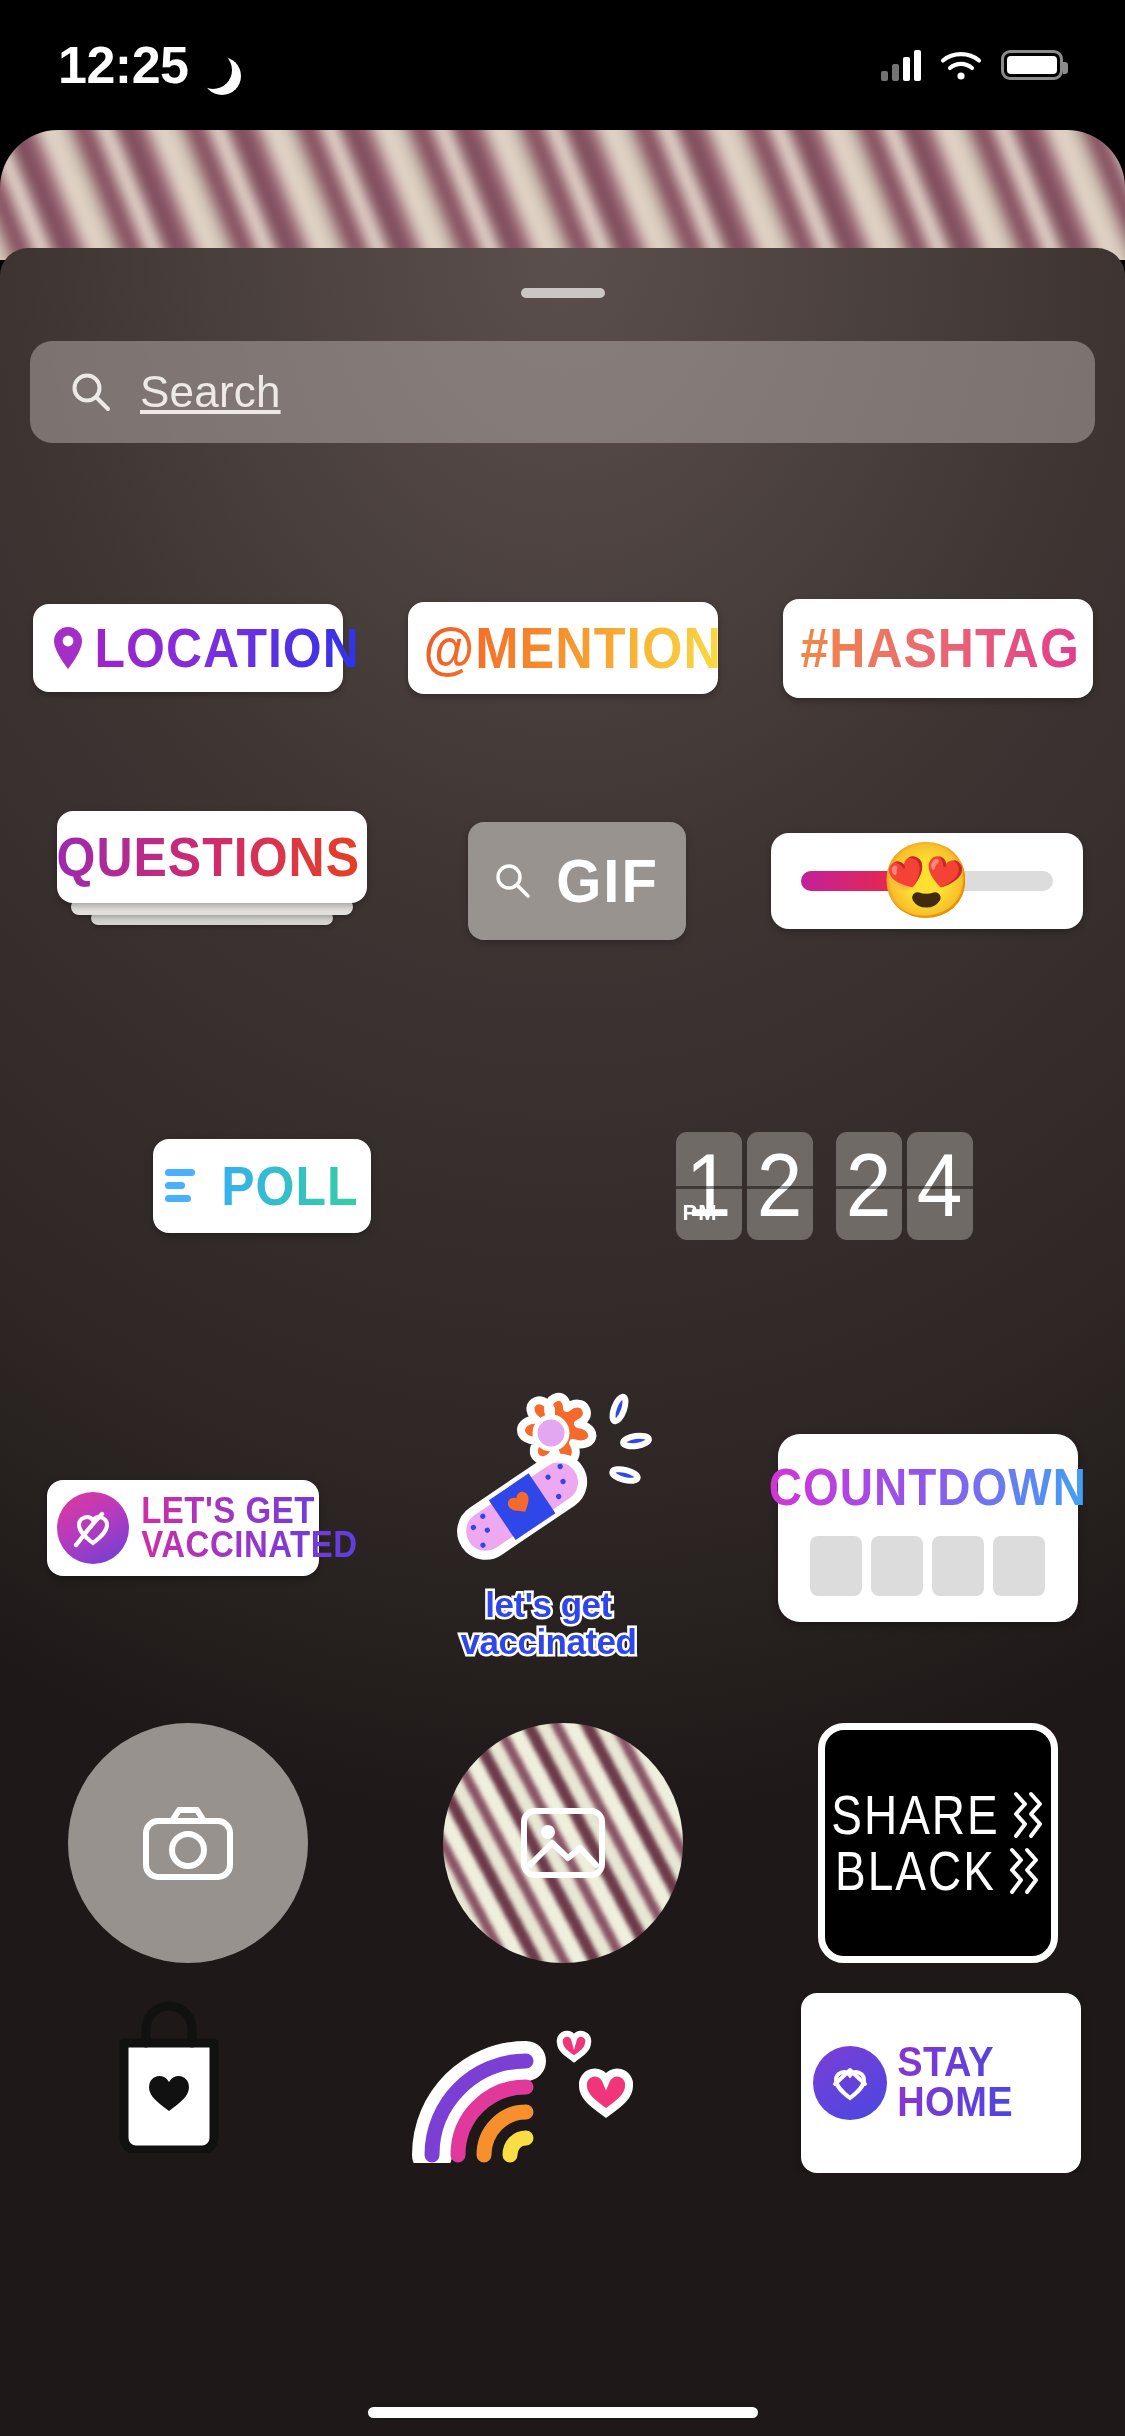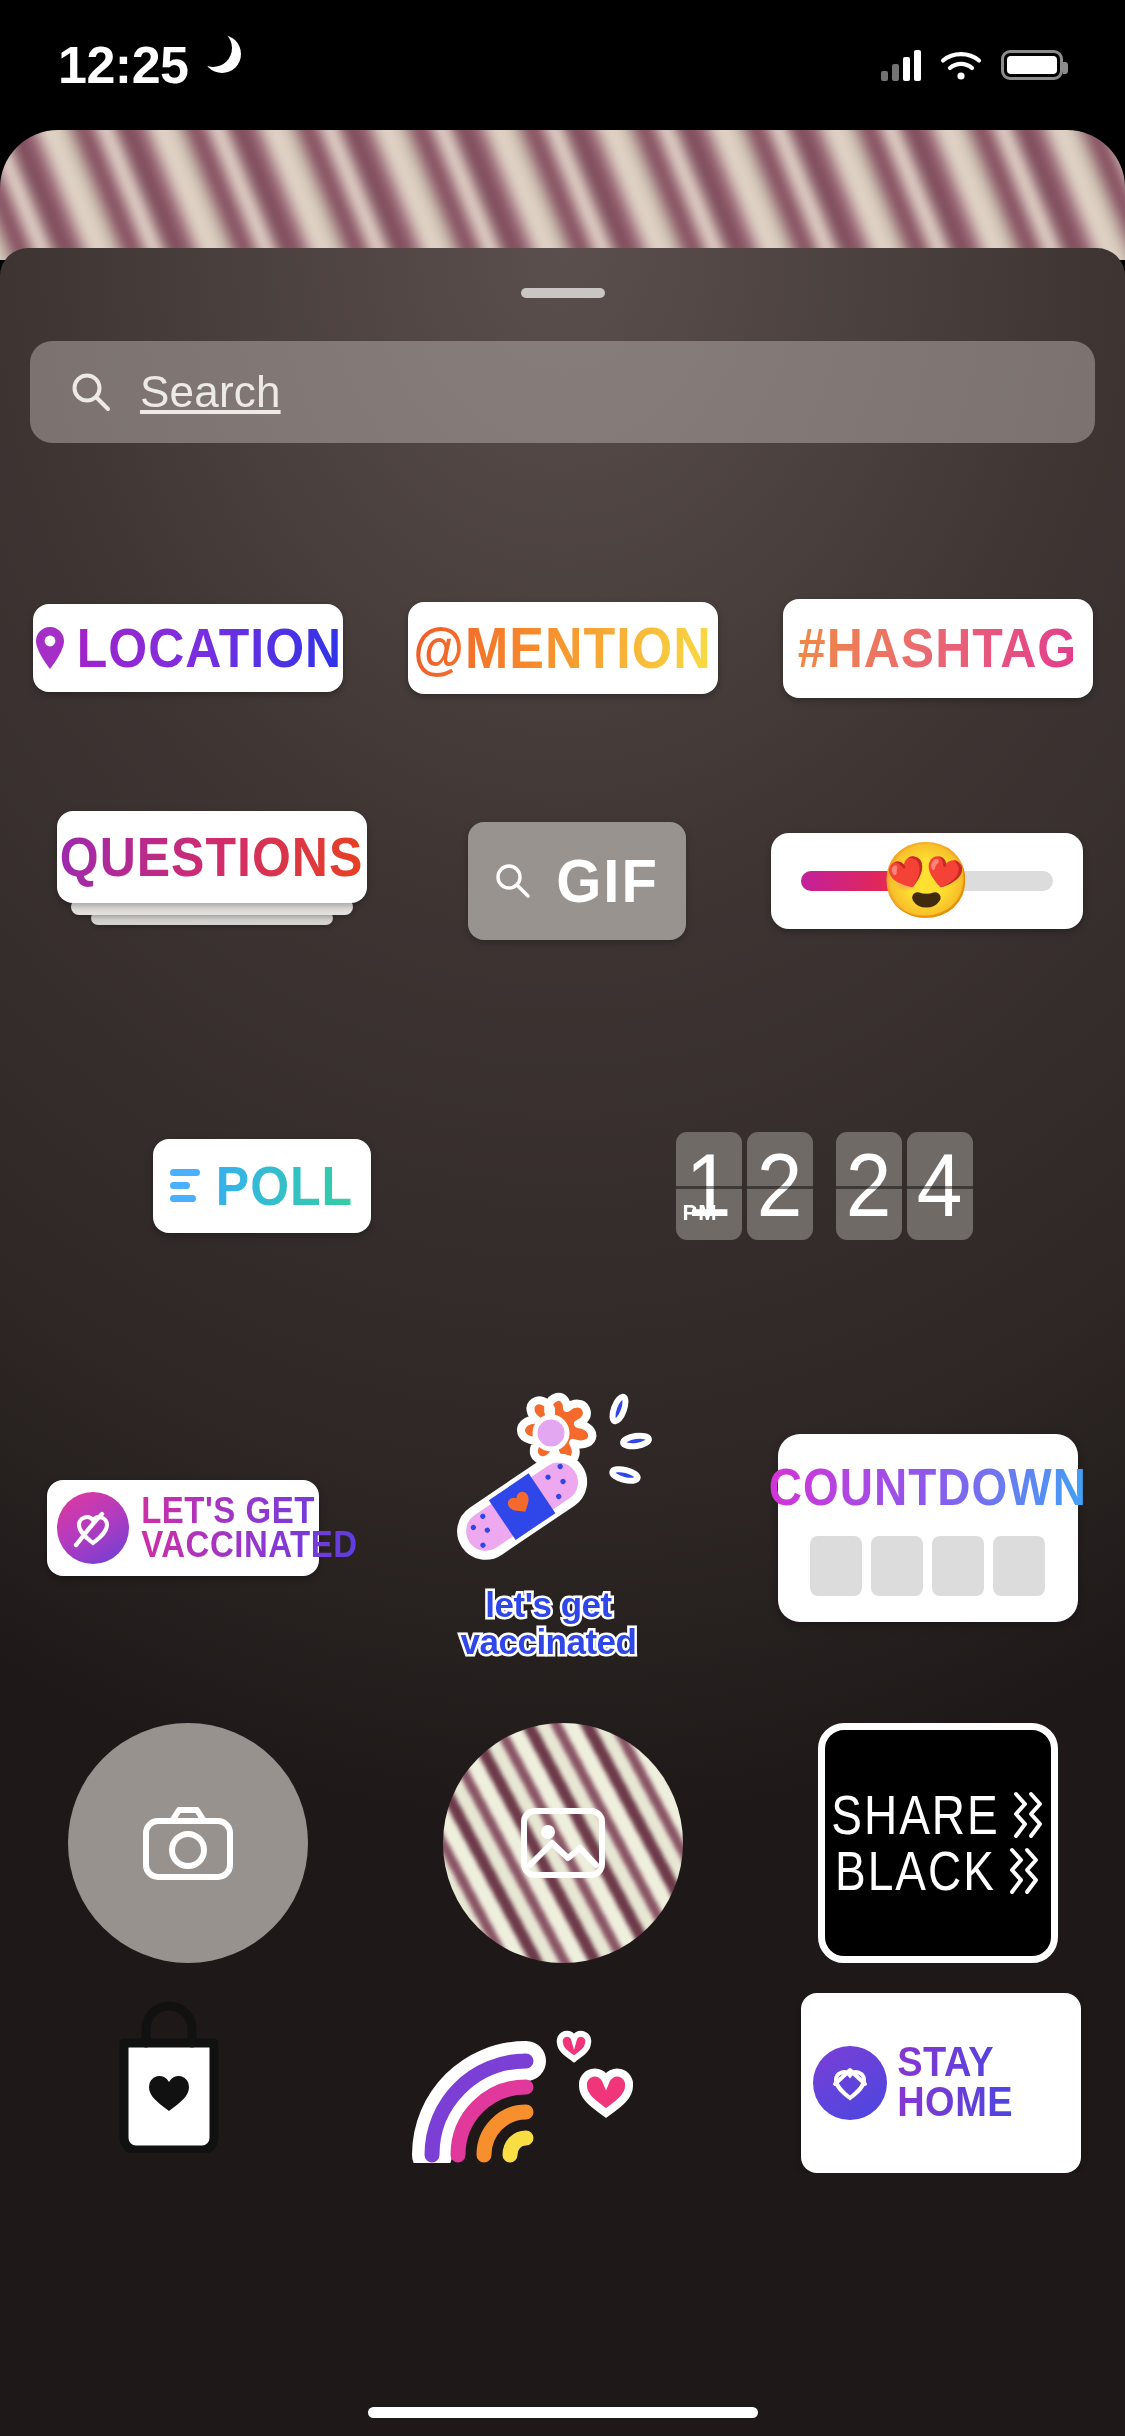--- a/index.html
+++ b/index.html
@@ -5,21 +5,21 @@
   * { margin:0; padding:0; box-sizing:border-box; }
   html,body { width:1125px; height:2436px; background:#000; overflow:hidden; }
   body { font-family:"Liberation Sans", sans-serif; }
 
   #screen { position:relative; width:1125px; height:2436px; background:#000; overflow:hidden; }
 
   
   #statusbar { position:absolute; top:0; left:0; width:1125px; height:130px; z-index:40;
                display:flex; align-items:center; justify-content:space-between;
                padding:0 62px 0 58px; color:#fff; }
-  .sb-left { display:flex; align-items:flex-start; gap:14px; }
+  .sb-left { display:flex; align-items:flex-end; gap:14px; }
   .sb-time { font-size:52px; font-weight:600; letter-spacing:-0.5px; }
   .sb-moon { width:38px; height:38px; position:relative; }
   .sb-moon::before { content:""; position:absolute; inset:0; border-radius:50%; background:#fff; }
   .sb-moon::after { content:""; position:absolute; left:-9px; top:-6px; width:38px; height:38px;
                     border-radius:50%; background:#000; }
   .sb-right { display:flex; align-items:center; gap:18px; }
   .sig { display:flex; align-items:flex-end; gap:4px; height:32px; }
   .sig i { display:block; width:7px; background:#fff; border-radius:2px; }
   .sig i:nth-child(1){height:10px;opacity:.45}
   .sig i:nth-child(2){height:17px;opacity:.45}
@@ -67,21 +67,21 @@
   #searchbar .mag { width:42px; height:42px; flex:none; }
   #searchbar .ph { font-size:44px; color:#ece9e7; letter-spacing:.2px;text-decoration:underline; }
 
   
   .grid { position:absolute; left:0; top:248px; width:1125px; }
   .row { display:flex; align-items:center; justify-content:space-around; width:1125px; }
   .cell { display:flex; flex-direction:column; align-items:center; justify-content:center; }
 
   
   .wpill { background:#fff; border-radius:16px; display:flex; align-items:center;
-           justify-content:center; box-shadow:0 3px 7px rgba(0,0,0,.28); }
+           justify-content:space-between; box-shadow:0 3px 7px rgba(0,0,0,.28); }
   .cap { font-family:"Liberation Sans Narrow","Liberation Sans",sans-serif;
          font-weight:700; letter-spacing:1px; white-space:nowrap;
          -webkit-background-clip:text; background-clip:text; color:transparent; }
 
   
   #st-location { width:310px; height:88px; gap:10px; padding:0 18px; }
   #st-location .pin { width:34px; height:44px; flex:none; }
   #loc-text { font-size:50px; transform:scaleY(1.12);
               background-image:linear-gradient(100deg,#a223c8 0%,#7b2ee0 45%,#2b34e8 100%); }
   #st-mention { width:310px; height:92px; padding:0 16px; }

